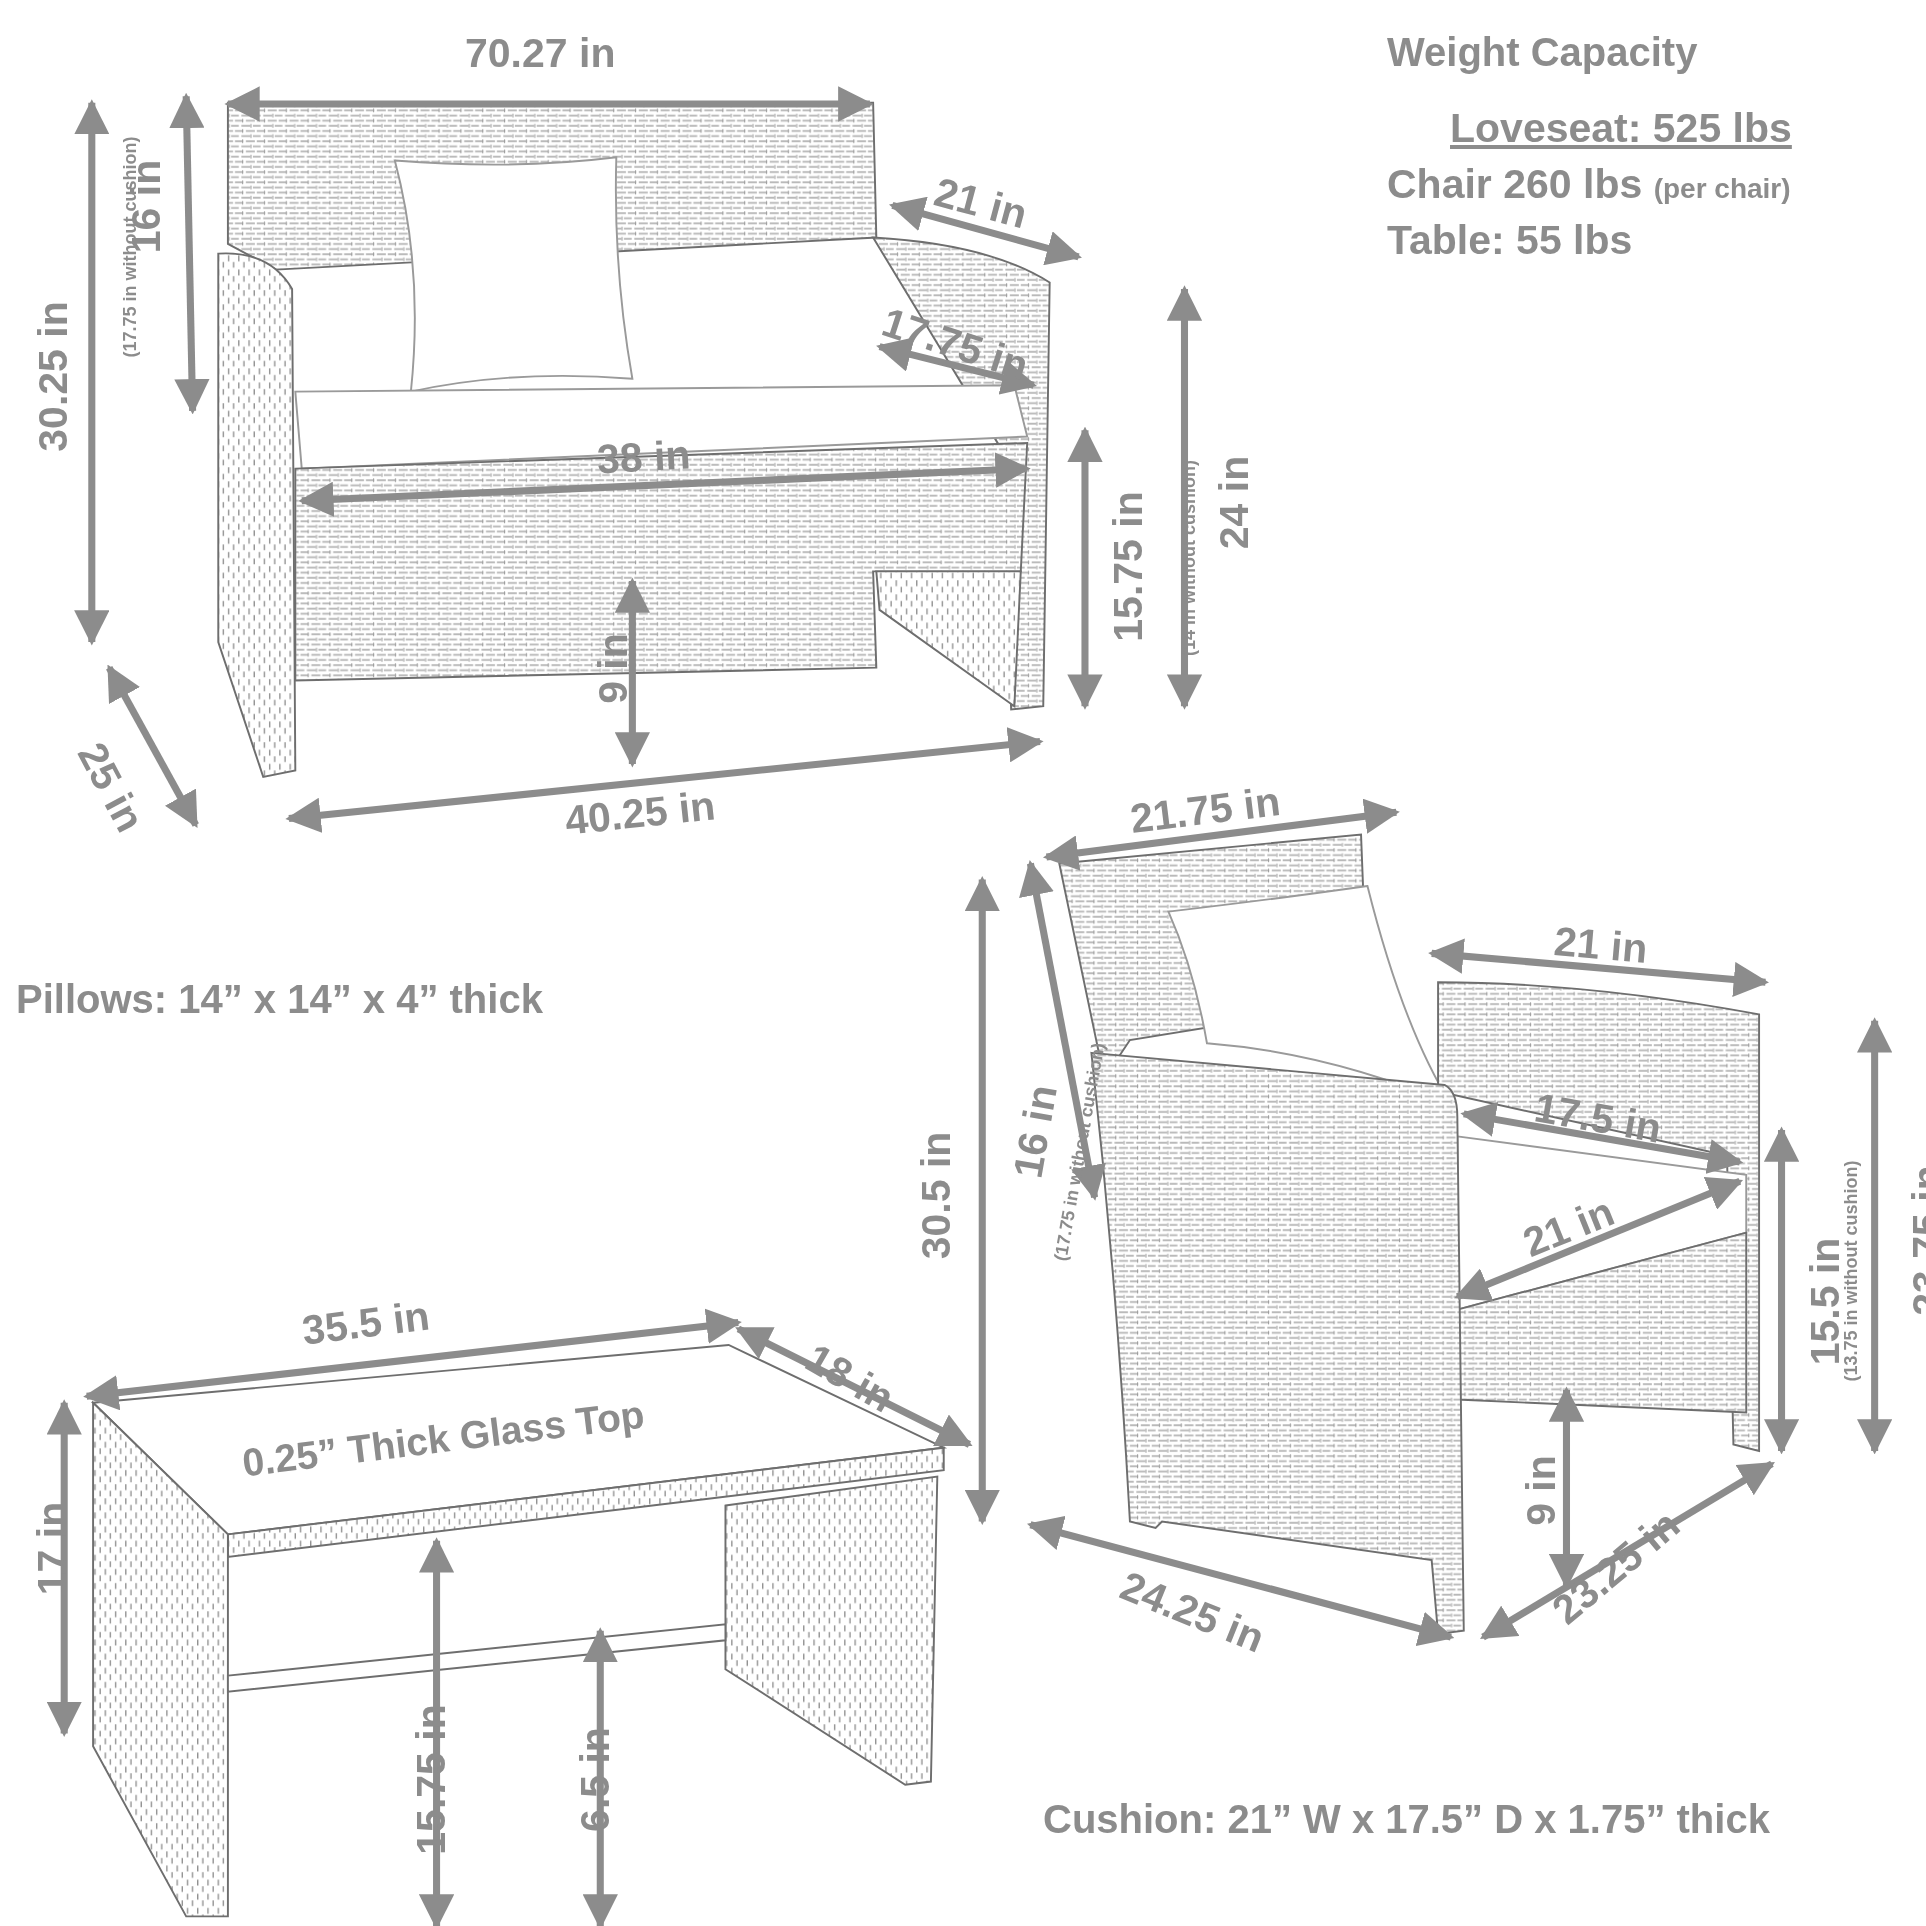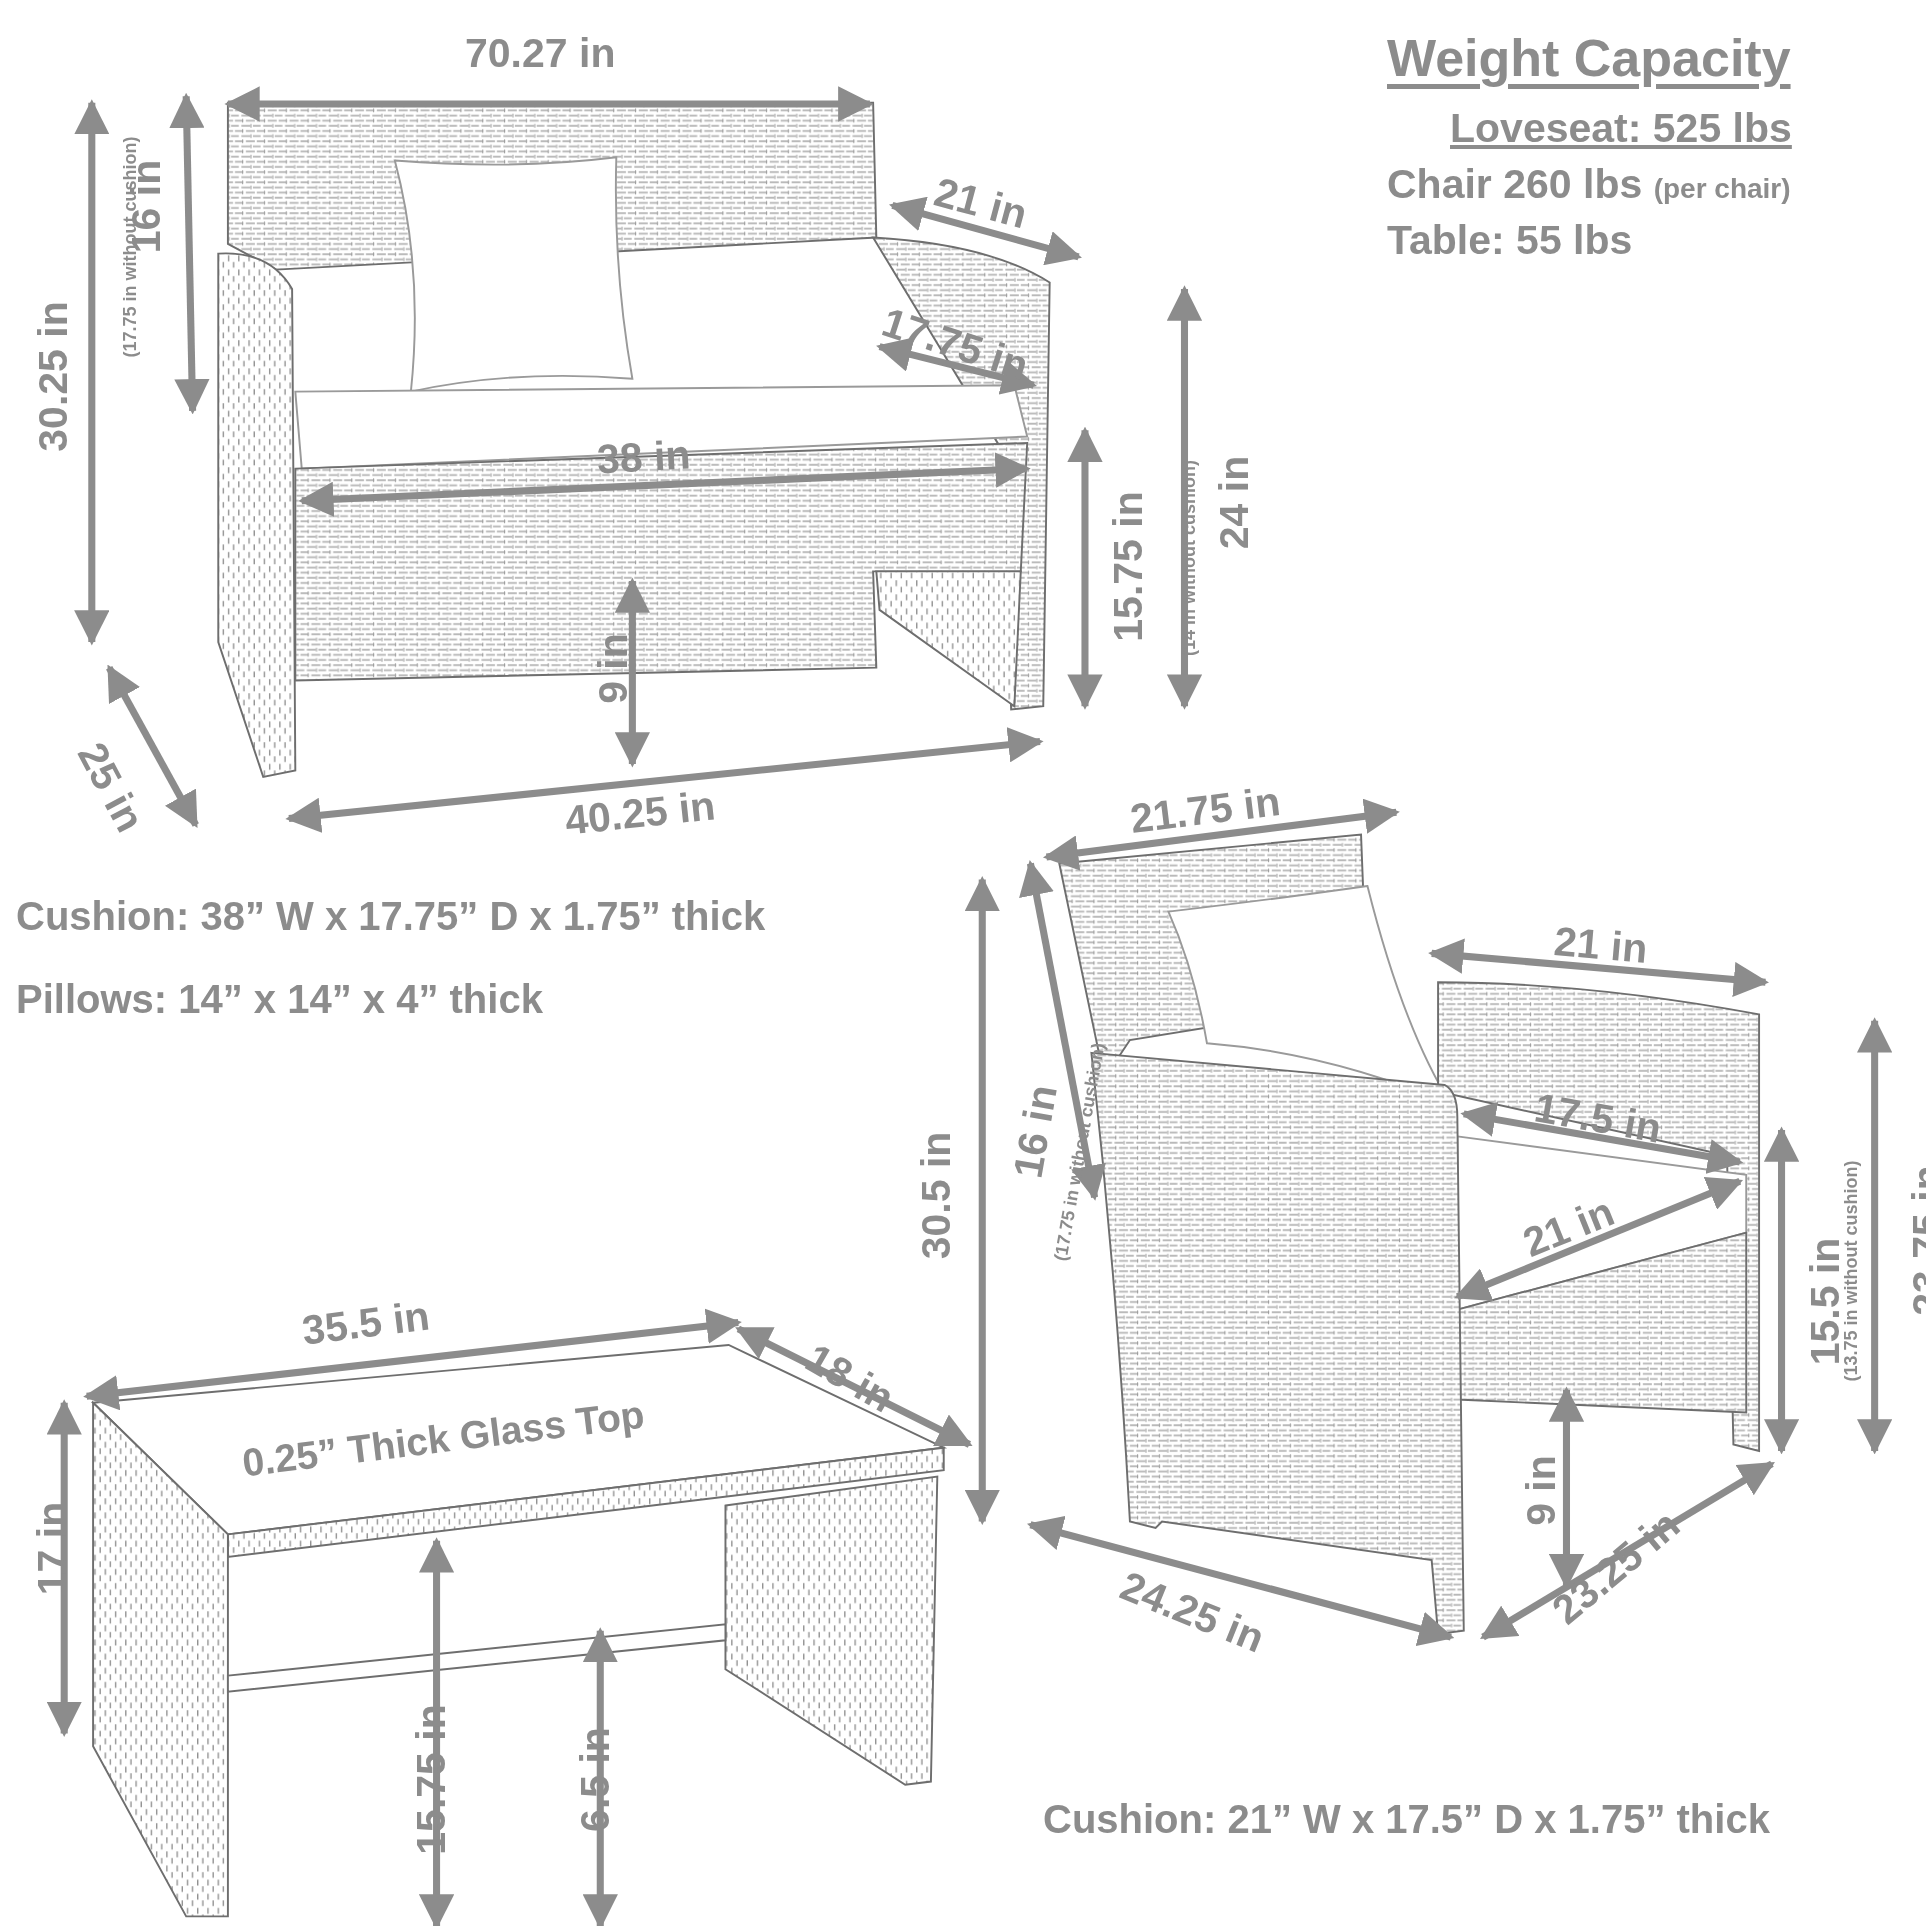--- a/index.html
+++ b/index.html
@@ -3,21 +3,21 @@
 <meta charset="utf-8">
 <style>
   html, body { margin:0; padding:0; background:#ffffff; }
   #canvas { position:relative; width:1926px; height:1926px; background:#ffffff; overflow:hidden; font-family:"Liberation Sans", "DejaVu Sans", sans-serif; color:#8c8c8c; }
   svg.art { position:absolute; left:0; top:0; width:1926px; height:1926px; }
   .lbl { position:absolute; white-space:nowrap; font-weight:bold; color:#8c8c8c; line-height:1; transform-origin:center center; }
   .big { font-size:41px; }
   .med { font-size:39px; }
   .note { font-size:18px; font-weight:bold; }
   .txt { font-size:40px; }
-  .wc-title { font-size:52px; text-decoration:underline; text-decoration-thickness:4.5px; text-underline-offset:7.7px; }
+  .wc-title { font-size:40px; text-decoration-thickness:4.5px; text-underline-offset:7.7px; }
   .wc-line { font-size:41px; }
   .wc-small { font-size:28px; }
 </style>
 </head>
 <body>
 
 <div id="canvas">
 
   <svg class="art" viewBox="0 0 3000 3000">
     <defs>
@@ -119,21 +119,20 @@
   <div class="lbl note" style="left:19px;top:238px;transform:rotate(-90deg);">(17.75 in without cushion)</div>
   <div class="lbl big" style="left:934px;top:183px;transform:rotate(15deg);">21 in</div>
   <div class="lbl big" style="left:880px;top:324px;transform:rotate(18deg);">17.75 in</div>
   <div class="lbl big" style="left:597px;top:437px;transform:rotate(-3deg);">38 in</div>
   <div class="lbl big" style="left:578px;top:648px;transform:rotate(-90deg);">9 in</div>
   <div class="lbl big" style="left:1053px;top:546px;transform:rotate(-90deg);">15.75 in</div>
   <div class="lbl note" style="left:1091px;top:549px;transform:rotate(-90deg);">(14 in without cushion)</div>
   <div class="lbl big" style="left:1188px;top:482px;transform:rotate(-90deg);">24 in</div>
   <div class="lbl big" style="left:64px;top:767px;transform:rotate(62deg);">25 in</div>
   <div class="lbl big" style="left:565px;top:793px;transform:rotate(-6deg);">40.25 in</div>
-  <div class="lbl txt" style="left:16px;top:896px;">Cushion: 38” W x 17.75” D x 1.75” thick</div>
   <div class="lbl txt" style="left:16px;top:966px;margin-top:13px;">Pillows: 14” x 14” x 4” thick</div>
 
   <div class="lbl big" style="left:1130px;top:790px;transform:rotate(-7deg);">21.75 in</div>
   <div class="lbl big" style="left:1554px;top:925px;transform:rotate(5deg);">21 in</div>
   <div class="lbl big" style="left:873px;top:1175px;transform:rotate(-90deg);">30.5 in</div>
   <div class="lbl big" style="left:989px;top:1111px;transform:rotate(-80deg);">16 in</div>
   <div class="lbl note" style="left:969px;top:1143px;transform:rotate(-80deg);">(17.75 in without cushion)</div>
   <div class="lbl big" style="left:1534px;top:1098px;transform:rotate(10deg);">17.5 in</div>
   <div class="lbl big" style="left:1522px;top:1207px;transform:rotate(-22deg);">21 in</div>
   <div class="lbl big" style="left:1762px;top:1281px;transform:rotate(-90deg);">15.5 in</div>

